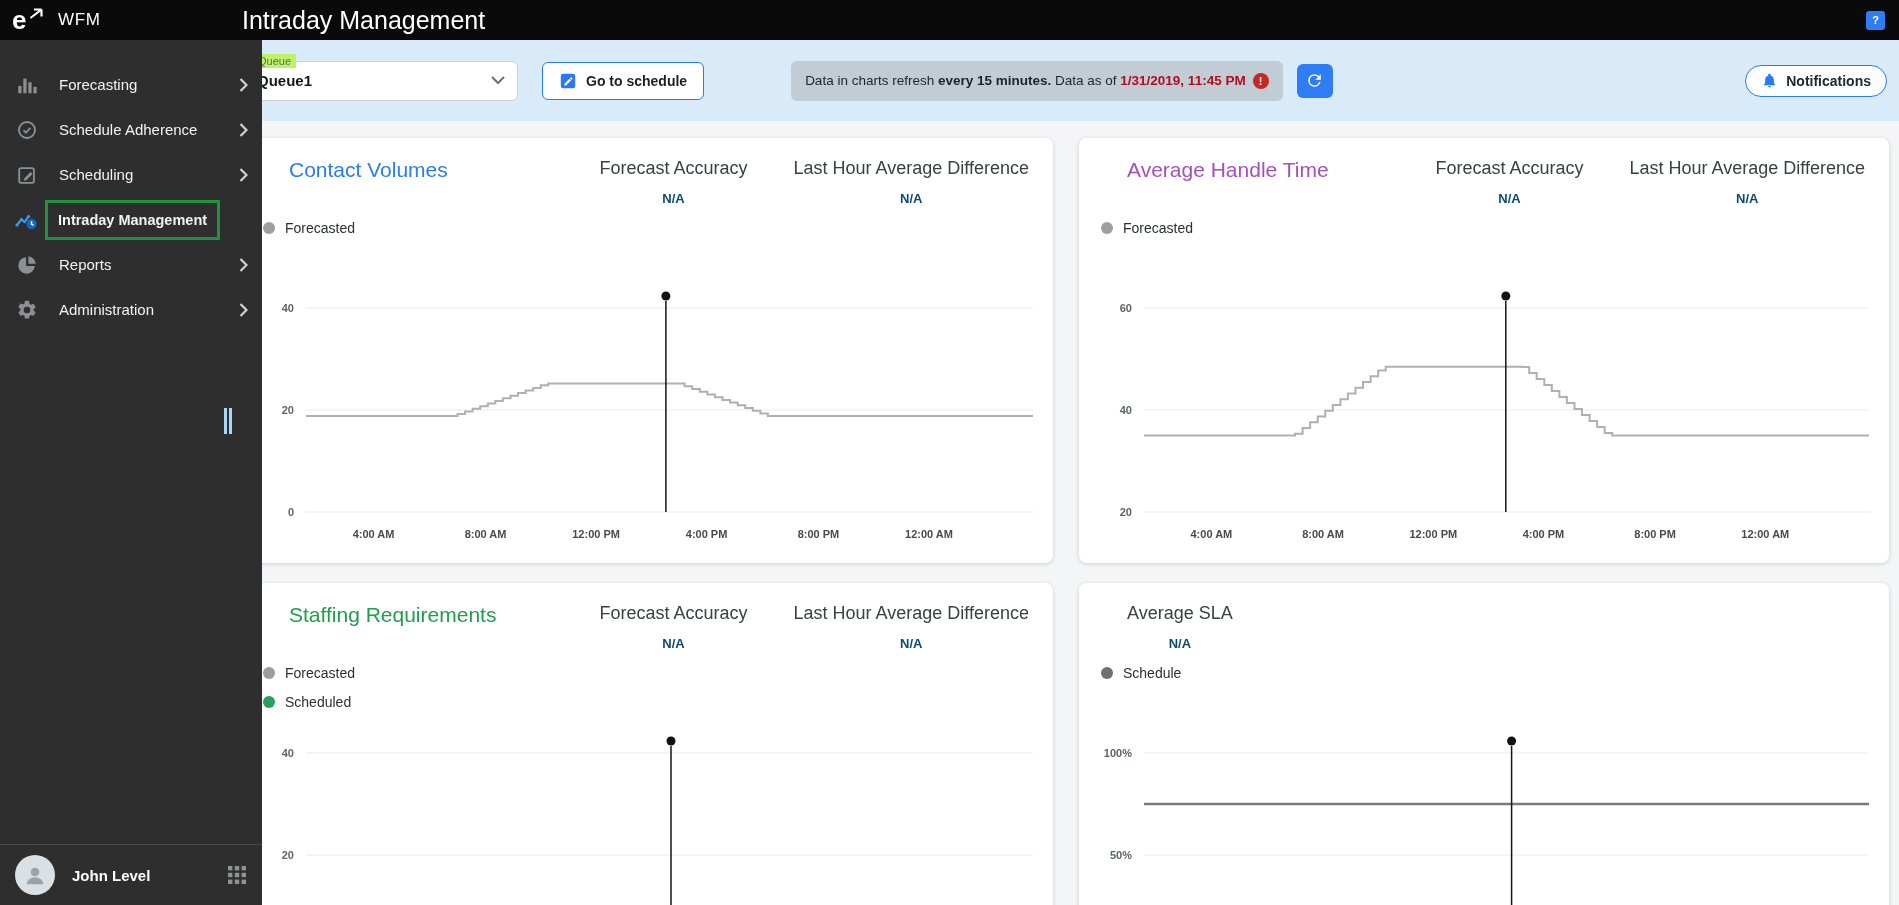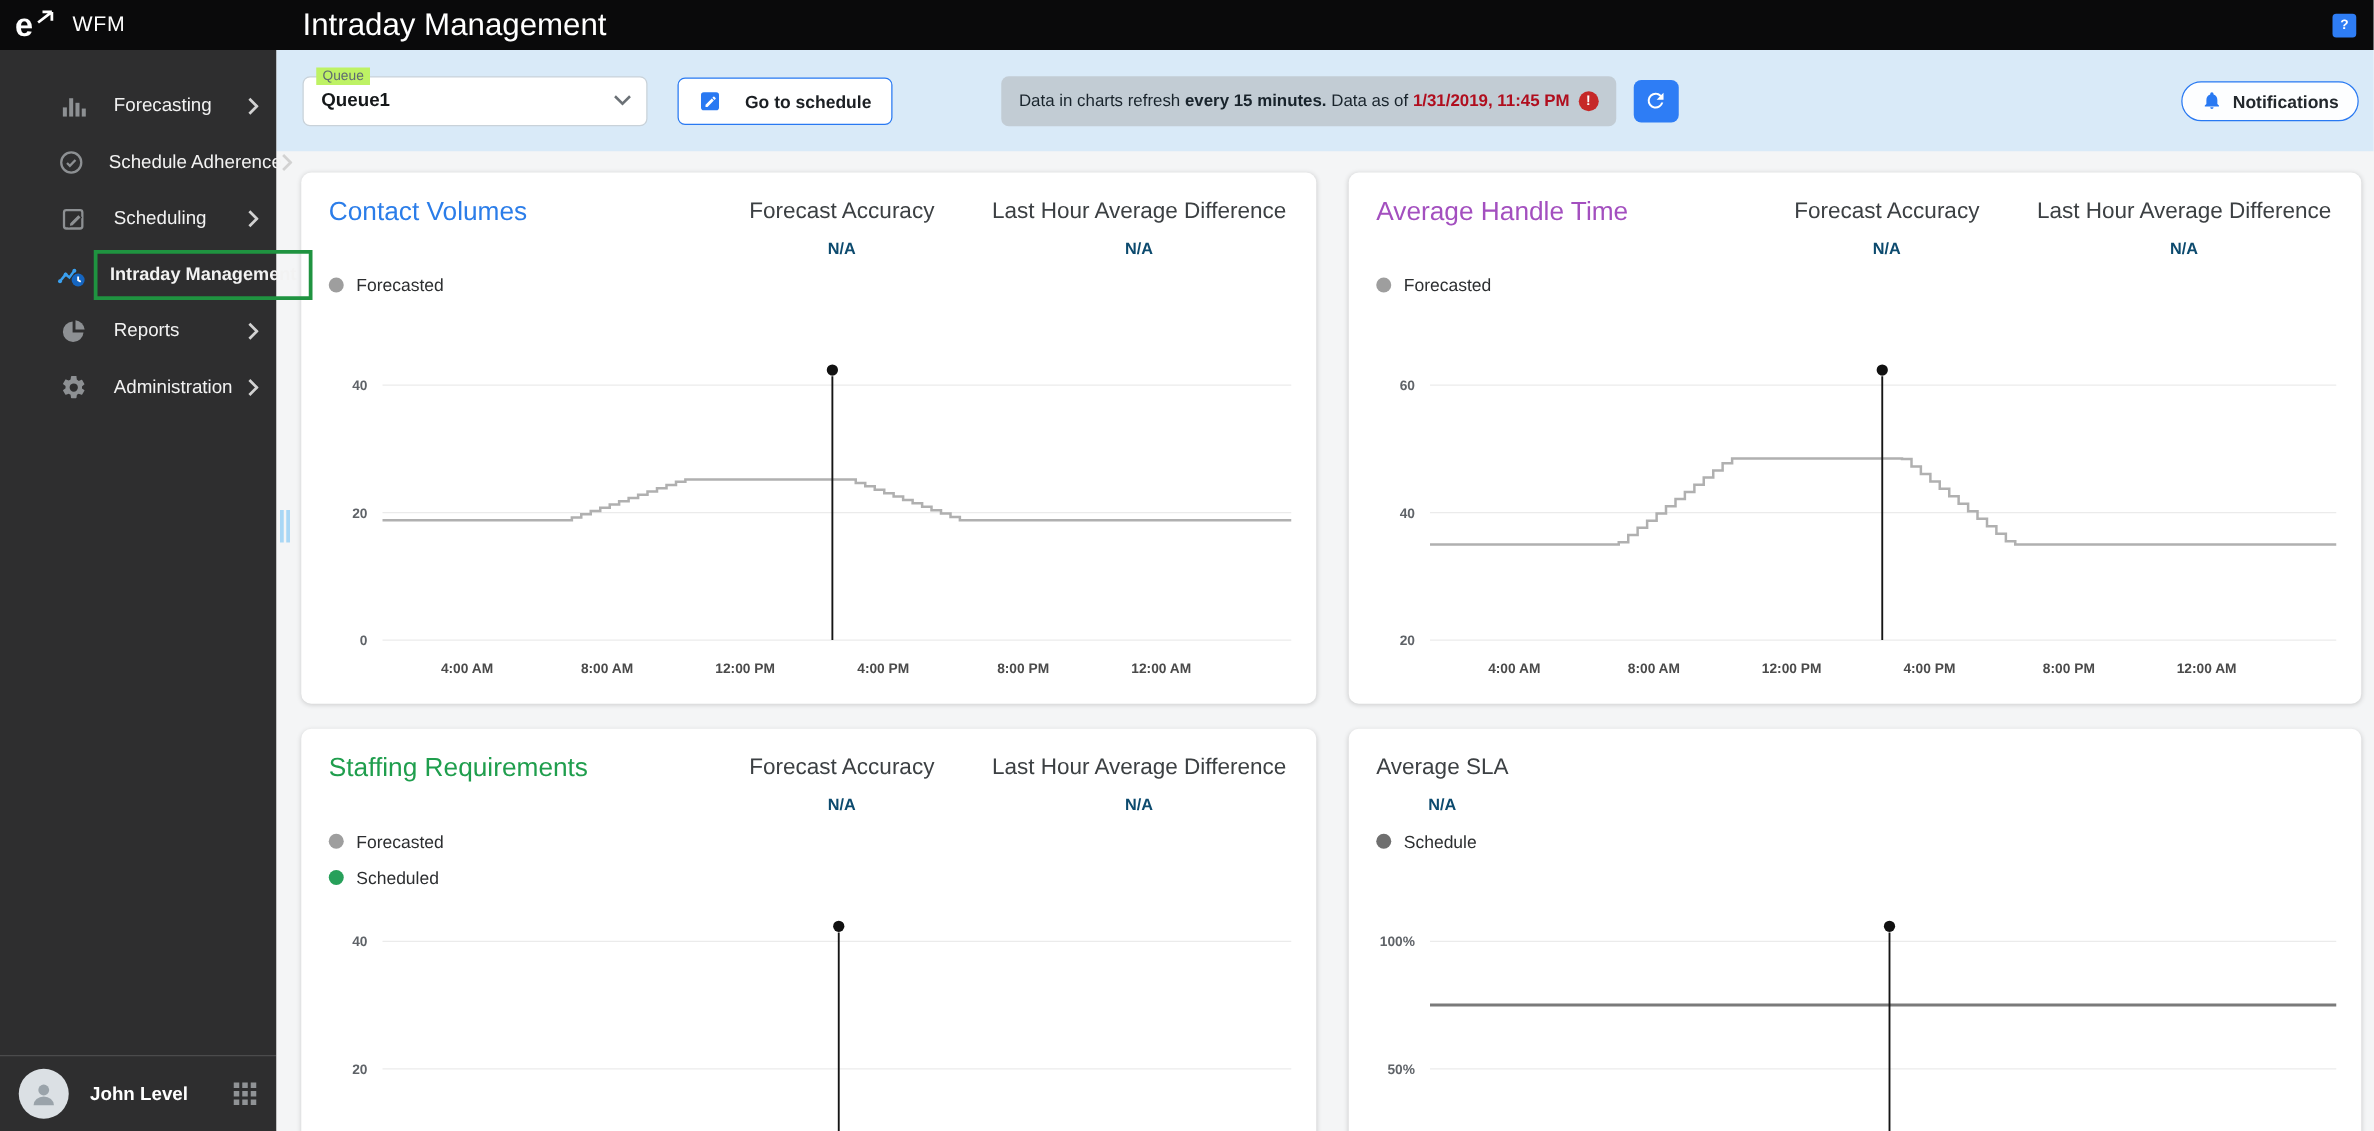--- a/index.html
+++ b/index.html
@@ -15,22 +15,22 @@
   #app-header{ position:absolute; top:0; left:0; right:0; height:40px;
     background:#0a0a0b; display:flex; align-items:center; color:#fff; z-index:30; }
   .logo-area{ width:221px; display:flex; align-items:center; gap:13px; padding-left:11px; }
   .app-name{ font-size:17px; letter-spacing:.6px; }
   .page-title{ margin:0 0 0 21px; font-size:25px; font-weight:400; color:#fff; }
   .help-badge{ margin-left:auto; margin-right:14px; width:19px; height:19px;
     background:#2e7df5; border-radius:3px; color:#fff; font-size:11px; font-weight:700;
     display:flex; align-items:center; justify-content:center; cursor:pointer; }
 
   
-  #sidebar{ position:absolute; top:40px; left:0; bottom:0; width:221px;
-    background:#2e2e2f; padding-top:22px; z-index:20;padding-left:32px; }
+  #sidebar{ position:absolute; top:40px; left:0; bottom:0; width:262px;
+    background:#2e2e2f; padding-top:22px; z-index:20; }
   .nav-item{ height:45px; display:flex; align-items:center; padding:0 14px; cursor:pointer; }
   .nav-icon{ width:26px; display:flex; justify-content:center; align-items:center; }
   .nav-label{ margin-left:19px; font-size:15px; color:#f2f2f2; white-space:nowrap; }
   .nav-chev{ margin-left:auto; display:flex; }
   .nav-item.active .nav-label-box{ border:3px solid #1f9340; padding:8px 10px; margin-left:5px; }
   .nav-item.active .nav-label{ margin-left:0; font-weight:700; font-size:14.5px; }
   #user-row{ position:absolute; bottom:0; left:0; right:0; height:61px;
     border-top:1px solid rgba(255,255,255,.14); display:flex; align-items:center; padding:0 15px; }
   .avatar{ width:40px; height:40px; border-radius:50%; background:#dbe0e4;
     display:flex; align-items:center; justify-content:center; overflow:hidden; }
@@ -40,39 +40,39 @@
   
   #content{ position:absolute; left:221px; top:40px; right:0; bottom:0; overflow:hidden; }
   #toolbar{ height:81px; background:#d9eaf8; display:flex; align-items:center; padding:0 12px 0 21px; }
   .select{ position:relative; width:276px; height:40px; background:#fff; border:1px solid #c9d2d9;
     border-radius:6px; display:flex; align-items:center; padding:0 12px 0 14px; cursor:pointer; }
   .float-label{ position:absolute; top:-8px; left:10px; background:#bef264; padding:0 5px;
     font-size:11px; color:#5f6a72; line-height:14px; }
   .select-value{ font-weight:700; font-size:15px; color:#15181a; }
   .select .chev{ margin-left:auto; display:flex; }
   .btn-schedule{ margin-left:24px; height:38px; border:1px solid #2979f2; border-radius:6px;
-    background:#fff; display:flex; align-items:center; gap:19px; padding:0 16px;
+    background:#fff; display:flex; align-items:center; gap:9px; padding:0 16px;
     font-family:inherit; font-size:14px; font-weight:700; color:#1b1f23; cursor:pointer;justify-content:center; }
   .notice{ margin-left:87px; height:40px; background:#c2ccd4; border-radius:6px;
     display:flex; align-items:center; padding:0 14px; font-size:13.5px; color:#19242c; white-space:pre; }
   .notice b{ font-weight:700; }
   .notice .ts{ color:#b00e1e; }
   .warn{ width:16px; height:16px; border-radius:50%; background:#c62828; color:#fff; font-size:11px;
     font-weight:700; display:inline-flex; align-items:center; justify-content:center; margin-left:7px; flex:none; }
   .btn-refresh{ margin-left:14px; width:36px; height:34px; background:#2e7df5; border:none;
     border-radius:6px; display:flex; align-items:center; justify-content:center; cursor:pointer; }
   .btn-notif{ margin-left:auto; height:32px; border:1px solid #2979f2; background:#fdfeff;
     border-radius:16px; display:flex; align-items:center; gap:8px; padding:0 15px;
     font-family:inherit; font-size:14px; font-weight:700; color:#23282d; cursor:pointer; }
 
   
   #cards-grid{ padding:17px 0 0 20px; display:grid; grid-template-columns:812px 810px; gap:20px 26px; }
   .card{ position:relative; background:#fff; border-radius:8px; height:425px;
     box-shadow:0 1px 4px rgba(0,0,0,.16); }
-  .card-head{ display:flex; justify-content:space-between; padding:20px 24px 0 22px; }
+  .card-head{ display:flex; justify-content:space-between; padding:20px 24px 0 22px;margin-left:26px; }
   .card-title{ font-size:21px; font-weight:400; }
   .stats{ display:flex; gap:46px; }
   .stat{ text-align:center; }
   .stat-label{ font-size:18px; color:#3c4043; font-weight:500; }
   .stat-value{ margin-top:12px; font-size:13px; font-weight:700; color:#0c4a6e; }
   .legends{ margin:14px 0 0 22px; }
   .legend-row{ display:flex; align-items:center; gap:10px; margin-bottom:13px; }
   .legend-dot{ width:12px; height:12px; border-radius:50%; flex:none; }
   .legend-label{ font-size:14px; color:#2c2e30; }
   .chart-svg{ position:absolute; left:0; top:150px; }

